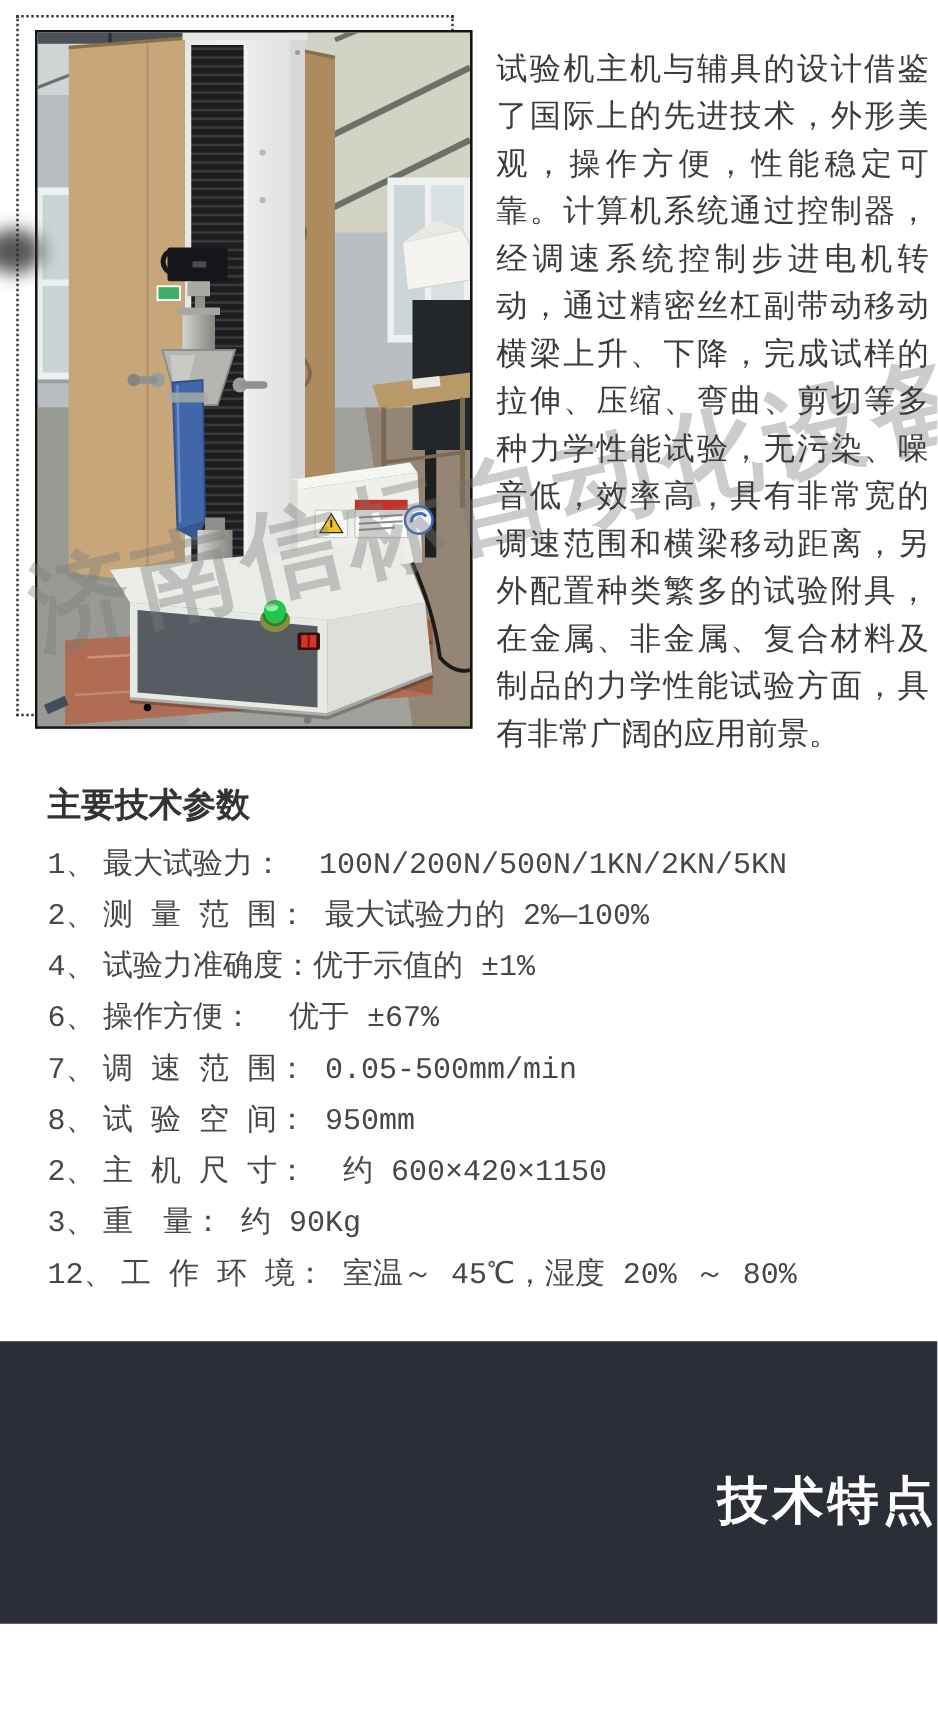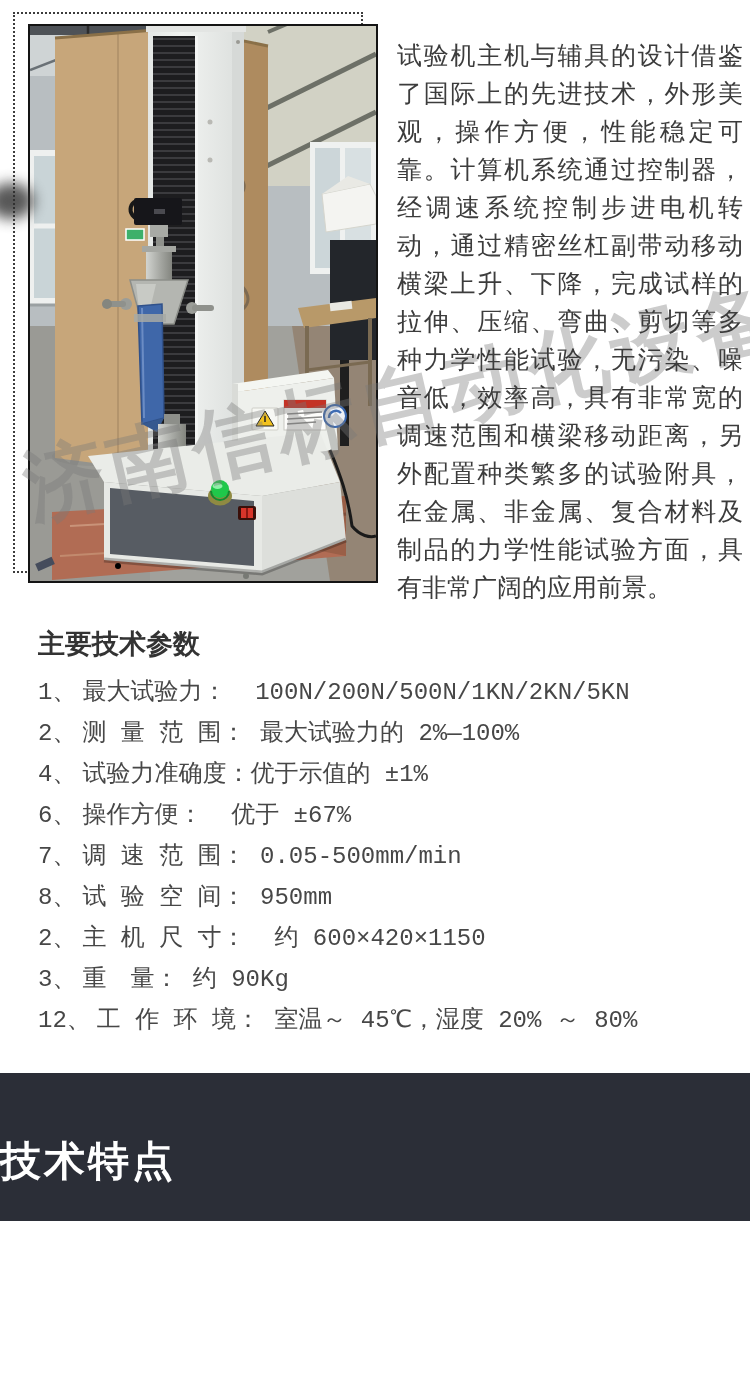--- a/index.html
+++ b/index.html
@@ -23,22 +23,22 @@
             background:#2e2e2e; border-radius:50%; filter:blur(7px); opacity:.8; }
 
   
   .specs { padding:28px 0 0 38px; }
   .specs-heading { font-size:27px; line-height:32px; font-weight:bold; color:#333333; }
   .spec-list { list-style:none; margin-top:12px;font-family:Liberation Mono, monospace; }
   .spec-item { font-size:24px; line-height:41px; height:41px; color:#474747; white-space:pre-wrap; }
   .spec-item .num { margin-right:6px; }
 
   
-  .footer { margin-top:32px; height:148px; background:#2b2e37;
-            display:flex; align-items:center; justify-content:flex-start; }
+  .footer { margin-top:32px; height:226px; background:#2b2e37;
+            display:flex; align-items:center; justify-content:flex-end; }
   .footer-title { color:#ffffff; font-size:41px; font-weight:bold; letter-spacing:3px;
                   transform:translateY(14px); }
 </style>
 </head>
 <body>
 
 <div class="top">
   <div class="dotted-frame"></div>
 
   <div class="photo-frame">

